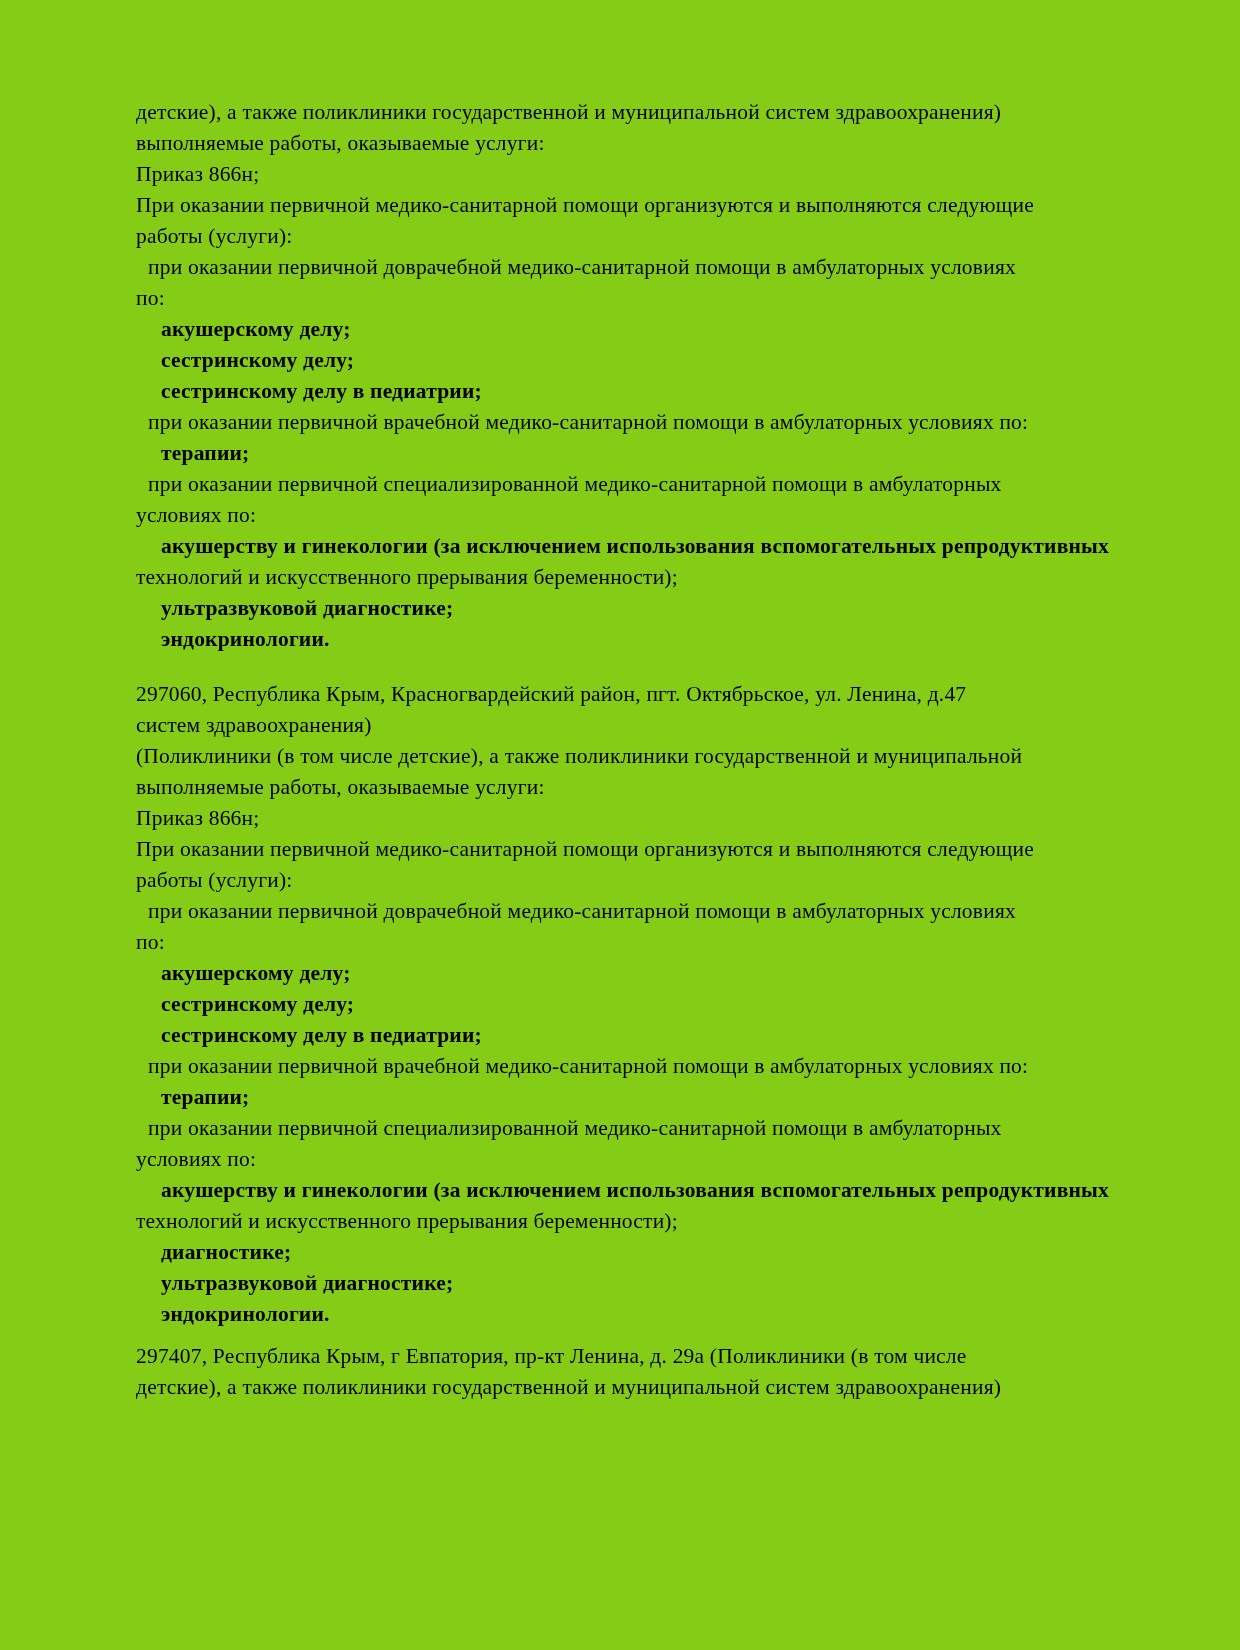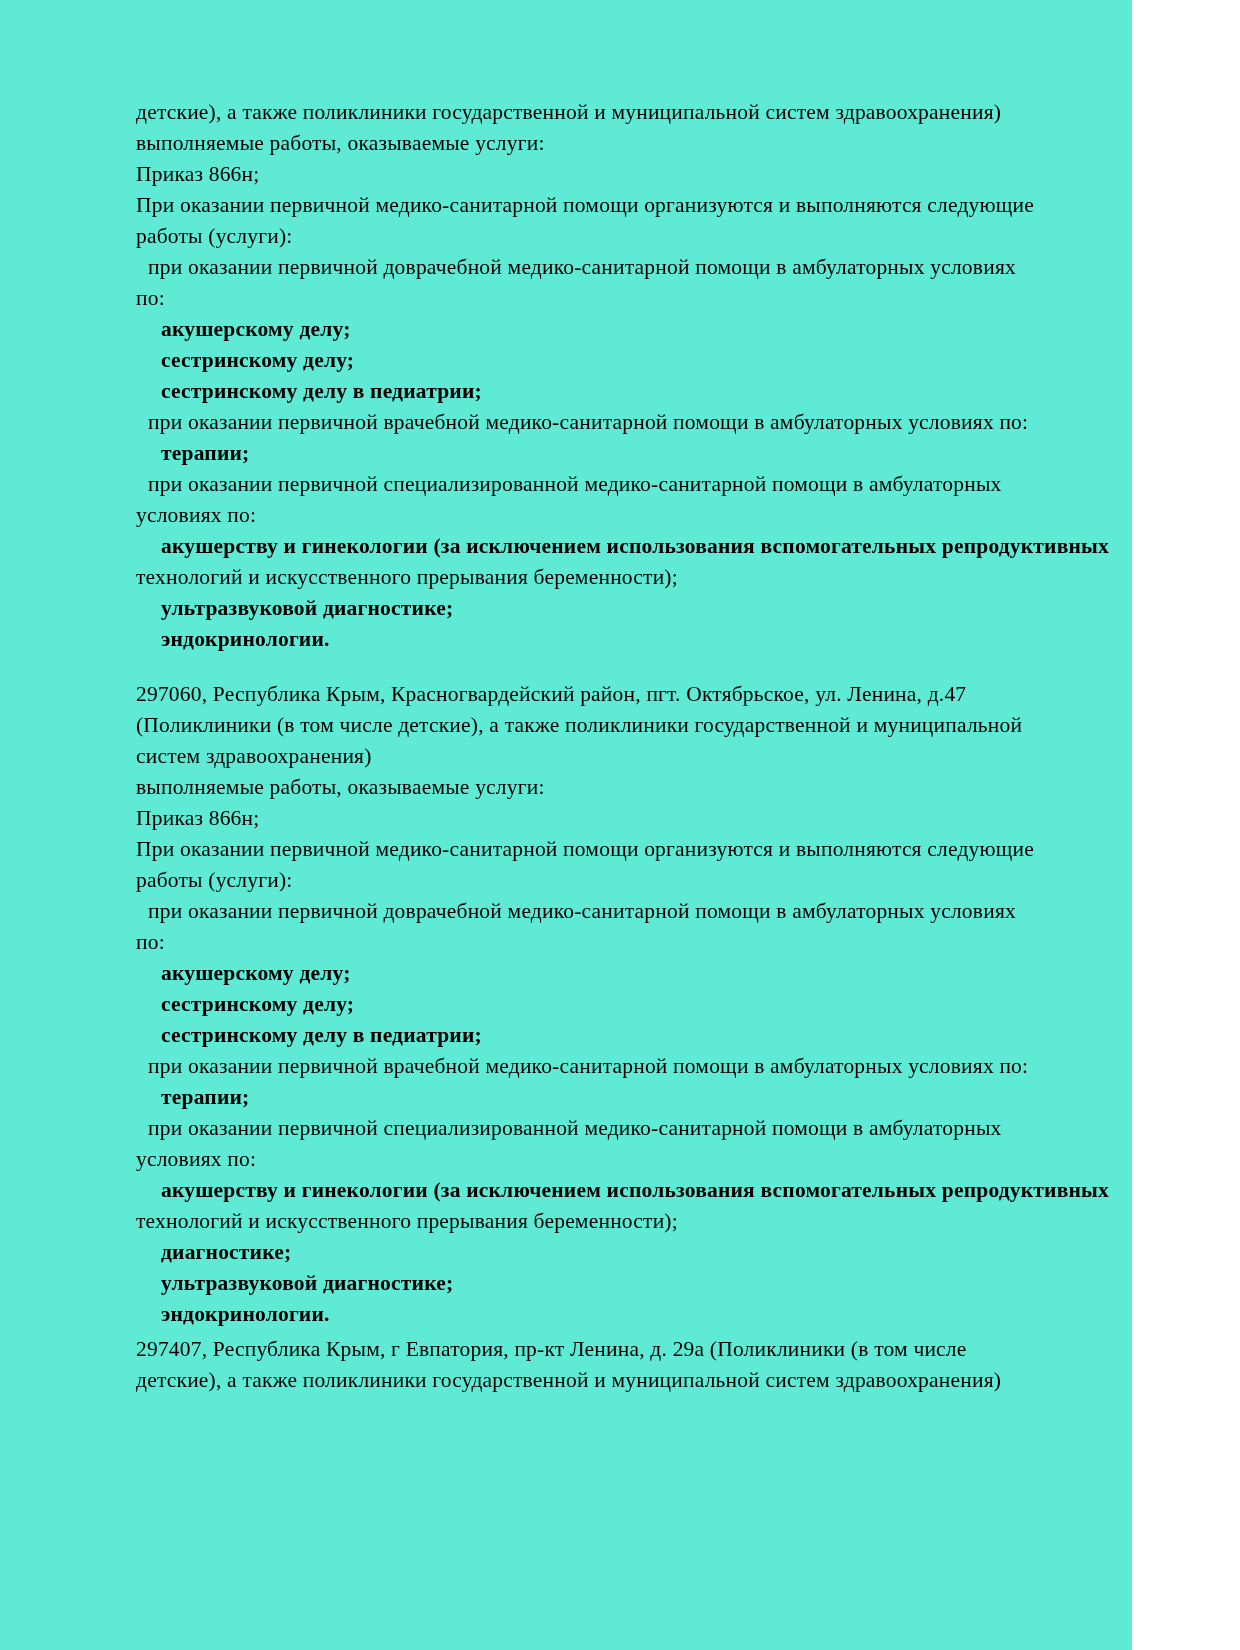--- a/index.html
+++ b/index.html
@@ -1,38 +1,38 @@
 <!DOCTYPE html>
 <html lang="ru"><head>
 <meta charset="utf-8">
 <style>
   html, body {
     margin: 0;
     padding: 0;
   }
   .page {
     position: relative;
-    width: 1132px;
+    width: 1240px;
     height: 1650px;
-    background: #5eead4;
+    background: #84cc16;
     overflow: hidden;
     font-family: "Liberation Serif", "DejaVu Serif", serif;
     color: #000000;
   }
   .content {
     position: absolute;
     left: 136px;
     top: 97px;
     width: 1020px;
   }
   .section {
     margin: 0;
   }
   .section.gap-large { margin-bottom: 24px; }
-  .section.gap-small { margin-bottom: 4px; }
+  .section.gap-small { margin-bottom: 11px; }
   .line {
     height: 31px;
     line-height: 31px;
     font-size: 21.5px;
     letter-spacing: 0.2px;
     white-space: nowrap;
   }
   .line.i1 { padding-left: 12px; }
   .line.i2 { padding-left: 25px; font-weight: bold; }
 </style>
@@ -56,22 +56,22 @@
         <div class="line i2">терапии;</div>
         <div class="line i1">при оказании первичной специализированной медико-санитарной помощи в амбулаторных</div>
         <div class="line">условиях по:</div>
         <div class="line i2">акушерству и гинекологии (за исключением использования вспомогательных репродуктивных</div>
         <div class="line">технологий и искусственного прерывания беременности);</div>
         <div class="line i2">ультразвуковой диагностике;</div>
         <div class="line i2">эндокринологии.</div>
       </div>
       <div class="section gap-small">
         <div class="line">297060, Республика Крым, Красногвардейский район, пгт. Октябрьское, ул. Ленина, д.47</div>
+        <div class="line">систем здравоохранения)</div>
         <div class="line">(Поликлиники (в том числе детские), а также поликлиники государственной и муниципальной</div>
-        <div class="line">систем здравоохранения)</div>
         <div class="line">выполняемые работы, оказываемые услуги:</div>
         <div class="line">Приказ 866н;</div>
         <div class="line">При оказании первичной медико-санитарной помощи организуются и выполняются следующие</div>
         <div class="line">работы (услуги):</div>
         <div class="line i1">при оказании первичной доврачебной медико-санитарной помощи в амбулаторных условиях</div>
         <div class="line">по:</div>
         <div class="line i2">акушерскому делу;</div>
         <div class="line i2">сестринскому делу;</div>
         <div class="line i2">сестринскому делу в педиатрии;</div>
         <div class="line i1">при оказании первичной врачебной медико-санитарной помощи в амбулаторных условиях по:</div>

